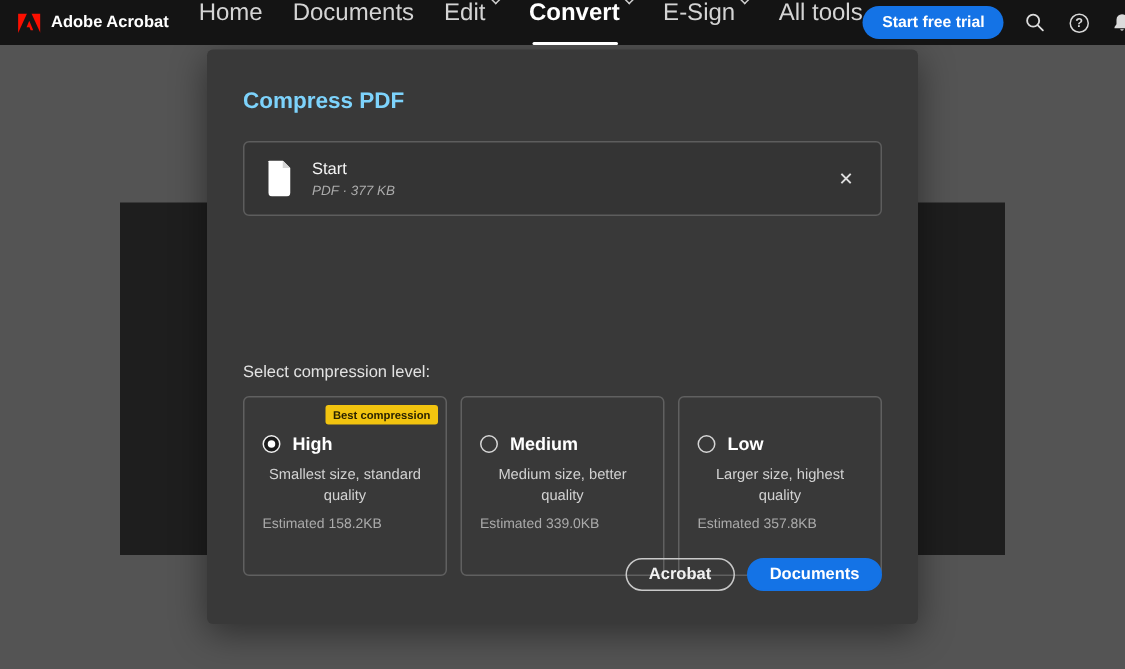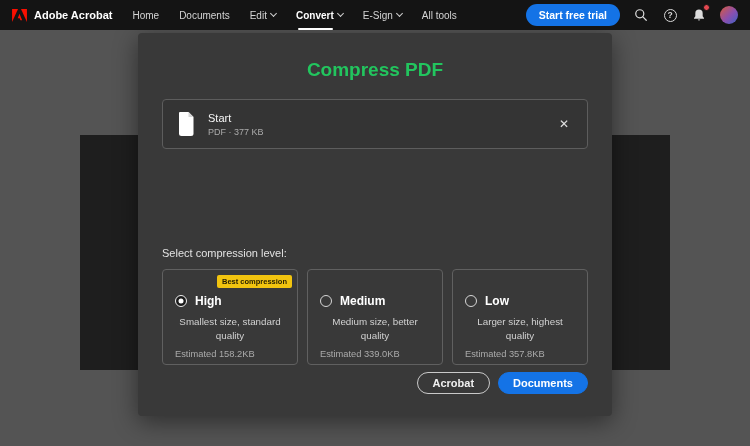--- a/index.html
+++ b/index.html
@@ -11,22 +11,22 @@
   .topbar {
     position:absolute; top:0; left:0; right:0; height:30px;
     background:#141414; display:flex; align-items:center;
     padding:0 12px; z-index:10; color:#e6e6e6;
   }
   .brand { display:flex; align-items:center; gap:7px; margin-right:20px; }
   .adobe-logo { width:15px; height:13px; display:block; }
   .brand-name { font-size:11px; font-weight:700; color:#fff; white-space:nowrap; }
   .nav { display:flex; align-items:stretch; height:30px; gap:20px; }
   .nav-item {
-    position:relative; display:flex; align-items:center; gap:4px;
-    font-size:10px; color:#d4d4d4; cursor:pointer; white-space:nowrap;
+    position:relative; display:flex; gap:4px;
+    font-size:16px; color:#d4d4d4; cursor:pointer; white-space:nowrap;
   }
   .nav-item.active { color:#fff; font-weight:700; }
   .nav-item.active::after {
     content:""; position:absolute; left:2px; right:10px; bottom:0;
     height:2px; background:#fff; border-radius:1px;
   }
   .chev {
     width:5px; height:5px; border-right:1.3px solid #cfcfcf; border-bottom:1.3px solid #cfcfcf;
     transform:rotate(45deg); display:inline-block; margin-top:-3px;
   }
@@ -57,40 +57,40 @@
     background:#1e1e1e; z-index:1;
   }
 
   
   .modal {
     position:absolute; left:138px; top:33px; width:474px; height:383px;
     background:#393939; border-radius:4px; z-index:5;
     box-shadow:0 6px 24px rgba(0,0,0,.45);
     padding:24px; color:#f2f2f2;
   }
-  .modal-title { font-size:19px; font-weight:700; color:#22c55e; margin-top:2px;text-align:center; }
+  .modal-title { font-size:15px; font-weight:700; color:#7dd3fc; margin-top:2px; }
 
   .file-card {
     margin-top:18px; height:50px; border:1px solid #5d5d5d; border-radius:4px;
     background:#343434; display:flex; align-items:center; padding:0 14px; gap:12px;
   }
   .file-icon { width:19px; height:24px; display:block; flex:none; }
   .file-text { display:flex; flex-direction:column; gap:3px; }
   .file-name { font-size:11px; color:#f5f5f5; }
-  .file-meta { font-size:9px; color:#ababab; }
+  .file-meta { font-size:9px; color:#ababab;font-style:italic; }
   .file-close {
     margin-left:auto; font-size:12px; color:#e0e0e0; cursor:pointer;
     width:18px; height:18px; display:flex; align-items:center; justify-content:center;
   }
 
   .select-label { margin-top:98px; font-size:11px; color:#e2e2e2; }
 
   .options-row { margin-top:10px; display:flex; gap:9px; }
   .option-card {
-    position:relative; width:136px; height:96px; border:1px solid #606060;
+    position:relative; width:136px; height:120px; border:1px solid #606060;
     border-radius:4px; padding:24px 12px 10px; cursor:pointer; background:#393939;
   }
   .best-badge {
     position:absolute; top:5px; right:5px; background:#F2C40F; color:#2b2300;
     font-size:7.5px; font-weight:700; padding:2px 5px; border-radius:2px; white-space:nowrap;
   }
   .opt-head { display:flex; align-items:center; gap:8px; }
   .radio {
     width:12px; height:12px; border:1.5px solid #d6d6d6; border-radius:50%;
     flex:none; position:relative; background:transparent;

